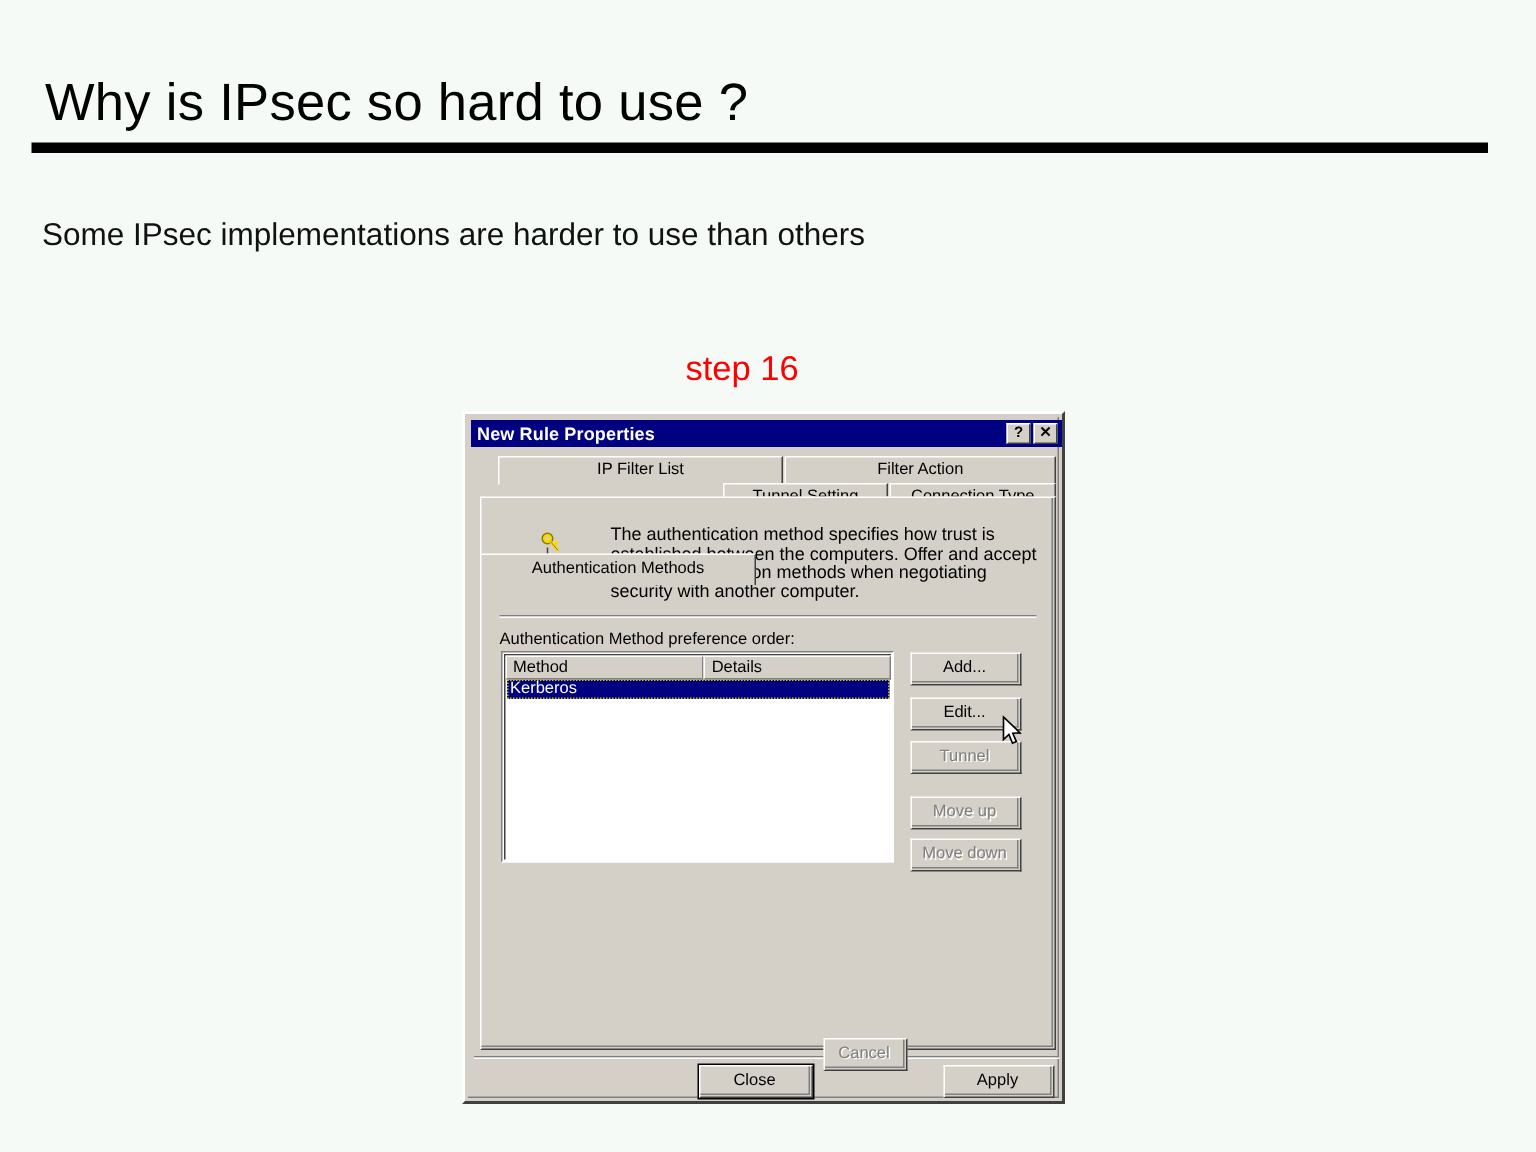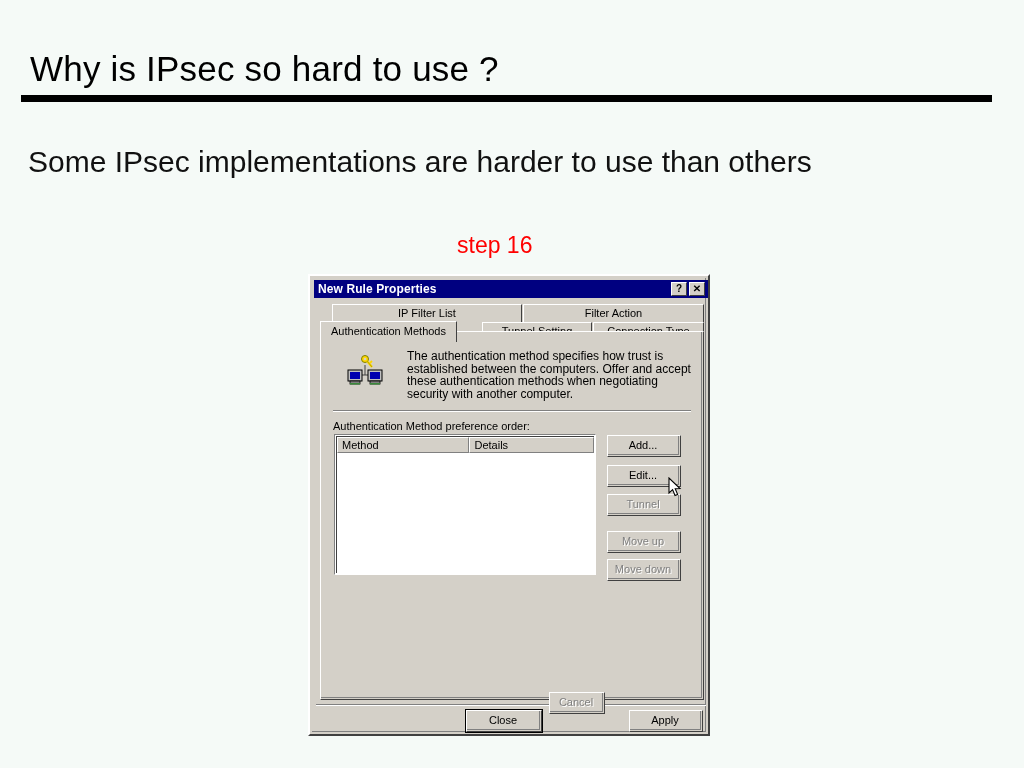--- a/index.html
+++ b/index.html
@@ -30,21 +30,21 @@
     left: 21px;
     top: 95px;
     width: 971px;
     height: 7px;
     background: #000000;
   }
   .slide-subtitle {
     position: absolute;
     left: 28px;
     top: 145px;
-    font-size: 30px;
+    font-size: 21px;
     color: #111111;
     white-space: nowrap;
   }
   .step-label {
     position: absolute;
     left: 457px;
     top: 232px;
     font-size: 23px;
     color: #ff0000;
     white-space: nowrap;
@@ -339,21 +339,21 @@
     <span class="titlebar-buttons">
       <span class="tb-btn">?</span>
       <span class="tb-btn">✕</span>
     </span>
   </div>
 
   <div class="tabstrip">
     <div class="tab row1" style="left:12px; width:190px;">IP Filter List</div>
     <div class="tab row1" style="left:203px; width:181px;">Filter Action</div>
 
-    <div class="tab row2 selected" style="left:0px; width:137px;">Authentication Methods</div>
+    <div class="tab row2 selected" style="left:0px; width:184px;margin-top:48px;">Authentication Methods</div>
     <div class="tab row2" style="left:162px; width:110px;">Tunnel Setting</div>
     <div class="tab row2" style="left:273px; width:111px;">Connection Type</div>
   </div>
 
   <div class="tabpanel">
     <div class="tabpanel-inner"></div>
 
     <div class="info-icon">
       <svg width="36" height="32" viewBox="0 0 36 32" xmlns="http://www.w3.org/2000/svg">
 
@@ -383,20 +383,21 @@
     <div class="etched-line sep-top"></div>
 
     <div class="list-label">Authentication Method preference order:</div>
 
     <div class="listview">
       <div class="listview-inner">
         <div class="lv-header">
           <div class="lv-col c1">Method</div>
           <div class="lv-col c2">Details</div>
         </div>
+        <div class="lv-row selected">Kerberos</div>
       </div>
     </div>
 
     <div class="btn side-btn" style="top:103px;">
       <span class="btn-face">Add...</span>
     </div>
     <div class="btn side-btn" style="top:133px;">
       <span class="btn-face">Edit...</span>
     </div>
     <div class="btn side-btn disabled" style="top:162px;">

